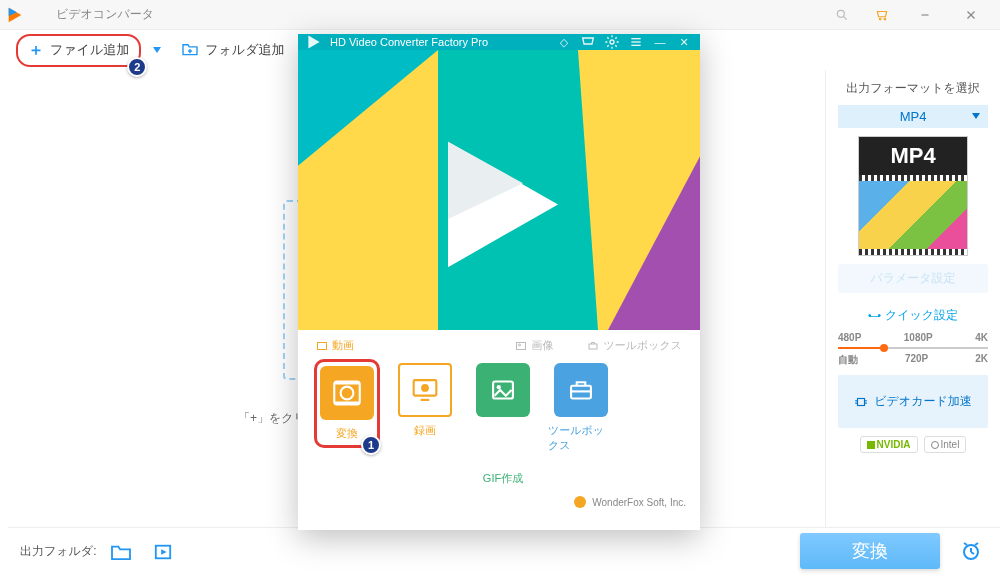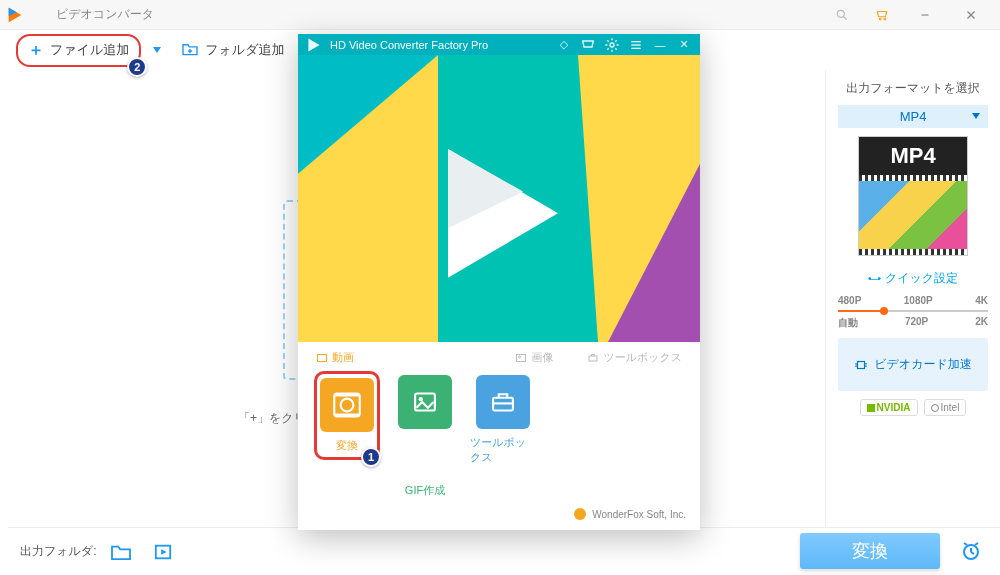--- a/index.html
+++ b/index.html
@@ -77,21 +77,21 @@
   .cat.dim { color:#bbb; }
   .launch-tiles { display:flex; gap:12px; padding:10px 16px 6px; align-items:flex-start; }
   .tile { width:66px; display:flex; flex-direction:column; align-items:center; gap:6px; font-size:11px; color:#f5a623; position:relative; }
   .tile .box { width:54px; height:54px; display:flex; align-items:center; justify-content:center; border-radius:6px; }
   .tile.convert { border:3px solid #e53935; border-radius:10px; padding:4px; margin-top:-4px; position:relative;}
   .tile.convert .box { background:#f5a623; }
   .tile .box svg { width:34px; height:34px; }
   .tile.dl .box, .tile.rec .box { color:#f5a623; border:2px solid #f5a623; border-radius:4px;}
   .tile.gif .lbl { color:#3bb273;margin-top:48px; }
   .tile.tool .lbl { color:#4aa3e0; }
-  .launch-footer { padding:4px 14px 10px; display:flex; justify-content:flex-end; align-items:center; gap:6px; font-size:10px; color:#888; }
+  .launch-footer { padding:4px 14px 22px; display:flex; justify-content:flex-end; align-items:center; gap:6px; font-size:10px; color:#888; }
   .wf-logo { width:12px; height:12px; background:#f5a623; border-radius:50%; }
 
   
 </style>
 </head>
 <body>
 
 <div class="titlebar">
   <span class="app-logo">
     <svg viewBox="0 0 20 20">
@@ -157,20 +157,23 @@
   <div class="rightpanel">
     <div class="rp-title">出力フォーマットを選択</div>
     <div class="fmt-select">
       <span>MP4</span>
       <span class="tri2"></span>
     </div>
     <div class="thumb">
       <div class="thumb-top">MP4</div>
       <div class="thumb-img"></div>
     </div>
+    <div class="ghostbtn">
+      <span>パラメータ設定</span>
+    </div>
     <div class="quick-title">
       <span>クイック設定</span>
     </div>
     <div class="slider">
       <div class="slider-row">
         <span>480P</span>
         <span>1080P</span>
         <span>4K</span>
       </div>
       <div class="slider-track">
@@ -304,20 +307,30 @@
           <svg viewBox="0 0 48 48" fill="#fff">
             <rect x="6" y="8" width="36" height="32" rx="4" fill="none" stroke="#fff" stroke-width="3"></rect>
             <circle cx="24" cy="24" r="9" fill="none" stroke="#fff" stroke-width="3"></circle>
             <rect x="6" y="8" width="36" height="4" fill="#fff"></rect>
             <rect x="6" y="36" width="36" height="4" fill="#fff"></rect>
           </svg>
         </div>
       <span class="lbl">変換</span>
       <div class="step-badge badge1">1</div>
     </div>
+    <div class="tile rec">
+      <div class="box">
+          <svg viewBox="0 0 48 48" fill="none" stroke="#f5a623" stroke-width="3">
+            <rect x="8" y="10" width="32" height="22" rx="2"></rect>
+            <circle cx="24" cy="21" r="4" fill="#f5a623"></circle>
+            <line x1="18" y1="38" x2="30" y2="38"></line>
+          </svg>
+        </div>
+      <span class="lbl">録画</span>
+    </div>
     <div class="tile gif">
       <div class="box" style="background:#3bb273;border-radius:6px;">
           <svg viewBox="0 0 48 48" fill="#fff">
             <rect x="10" y="12" width="28" height="24" rx="3" fill="none" stroke="#fff" stroke-width="3"></rect>
             <circle cx="18" cy="20" r="3"></circle>
             <polyline points="12,32 20,24 28,32 36,24" fill="none" stroke="#fff" stroke-width="3"></polyline>
           </svg>
         </div>
       <span class="lbl">GIF作成</span>
     </div>

